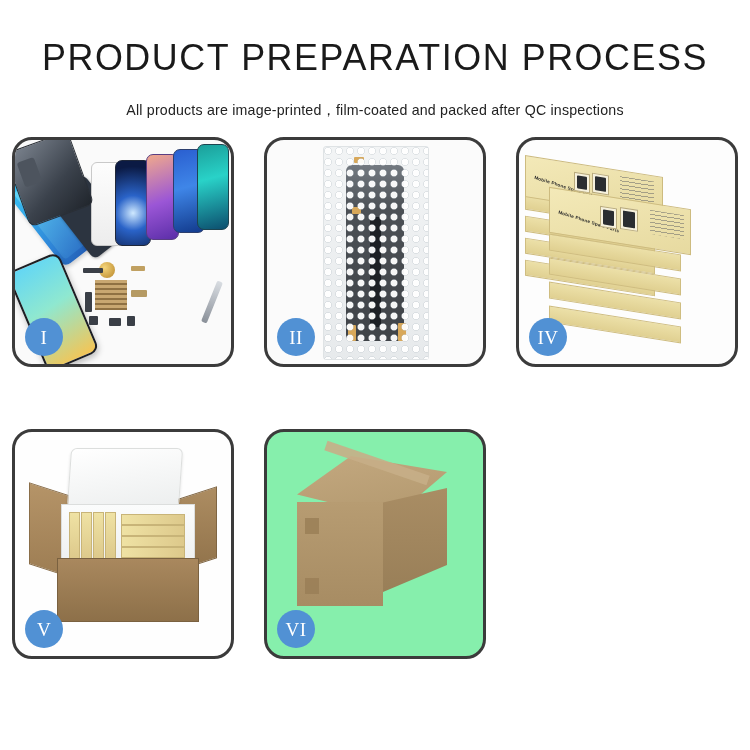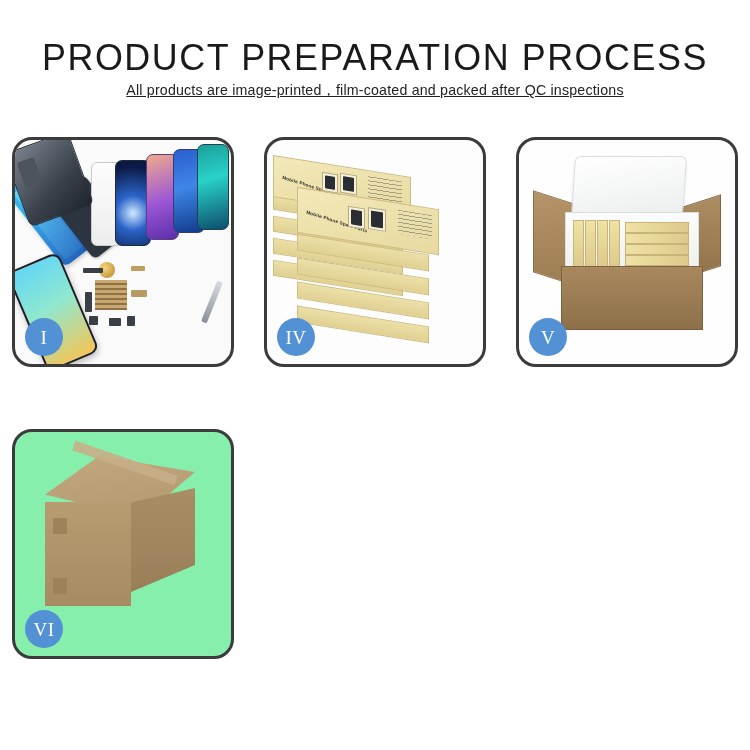--- a/index.html
+++ b/index.html
@@ -11,22 +11,22 @@
   .page{position:relative;width:750px;height:750px;}
 
   
   .header{position:absolute;left:0;top:36px;width:750px;text-align:center;}
   .title{
     font-size:37px;line-height:44px;color:#1a1a1a;font-weight:400;
     letter-spacing:1.6px;transform:scaleX(.97);transform-origin:center;
     white-space:nowrap;
   }
   .subtitle{
-    margin-top:0;font-size:14.2px;line-height:20px;color:#222;
-    letter-spacing:.2px;white-space:nowrap;text-decoration:underline;
+    margin-top:20px;font-size:14.2px;line-height:20px;color:#222;
+    letter-spacing:.2px;white-space:nowrap;
   }
 
   
   .grid{
     position:absolute;left:12px;top:137px;width:726px;height:552px;
     display:grid;grid-template-columns:repeat(3,222px);
     grid-template-rows:repeat(2,230px);
     column-gap:30px;row-gap:62px;
   }
   .panel{
@@ -202,20 +202,34 @@
         <div class="chip" style="left:70px;top:152px;width:7px;height:20px;"></div>
         <div class="chip" style="left:116px;top:150px;width:16px;height:7px;background:#b59a63;"></div>
         <div class="chip" style="left:74px;top:176px;width:9px;height:9px;"></div>
         <div class="chip" style="left:94px;top:178px;width:12px;height:8px;"></div>
         <div class="chip" style="left:112px;top:176px;width:8px;height:10px;"></div>
         <div class="tool"></div>
       </div>
       <div class="badge">I</div>
     </div>
 
+    <div class="panel p2">
+      <div class="scene">
+        <div class="bubblebag">
+          <div class="screen-inner"></div>
+          <div class="flexcable"></div>
+          <div class="tape" style="left:30px;top:10px;width:10px;height:6px;"></div>
+          <div class="tape" style="left:28px;top:60px;width:9px;height:7px;"></div>
+          <div class="tape" style="left:24px;top:178px;width:8px;height:16px;"></div>
+          <div class="tape" style="left:74px;top:176px;width:8px;height:18px;"></div>
+          <div class="bubbles"></div>
+        </div>
+      </div>
+      <div class="badge">II</div>
+    </div>
 
 
     <div class="panel p4">
       <div class="scene stack">
         <div class="sbox" style="left:6px;top:64px;width:128px;height:14px;transform:skewY(9deg);"></div>
         <div class="sbox" style="left:6px;top:86px;width:128px;height:14px;transform:skewY(9deg);"></div>
         <div class="sbox" style="left:6px;top:108px;width:128px;height:14px;transform:skewY(9deg);"></div>
         <div class="sbox" style="left:6px;top:130px;width:128px;height:14px;transform:skewY(9deg);"></div>
 
         <div class="lidtop" style="left:6px;top:26px;width:136px;height:40px;transform:skewY(9deg);">

